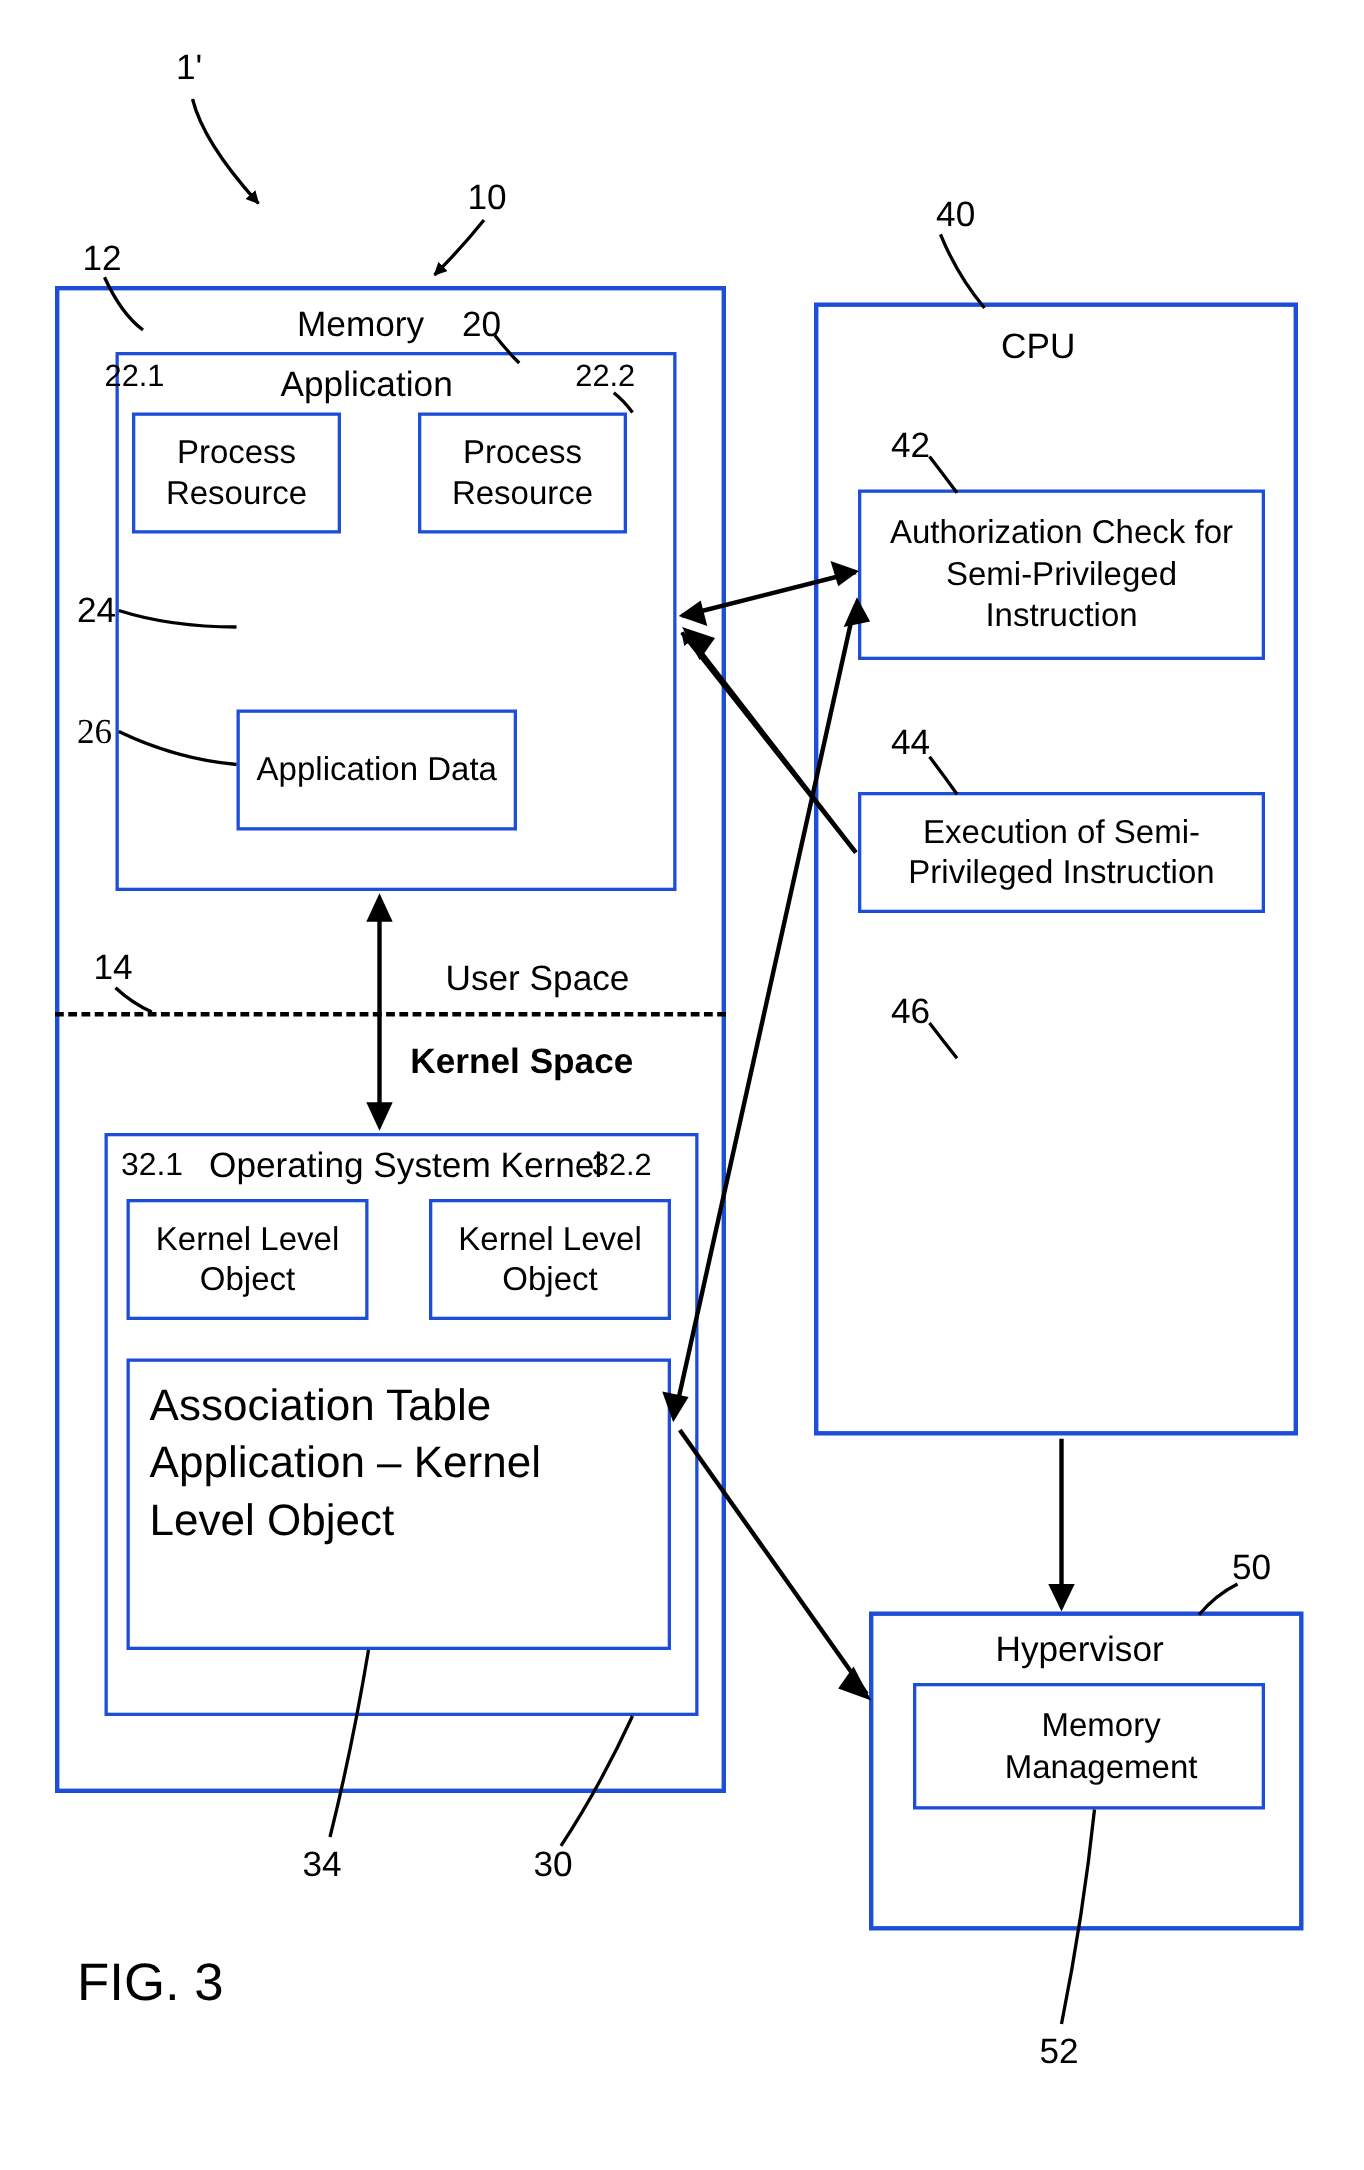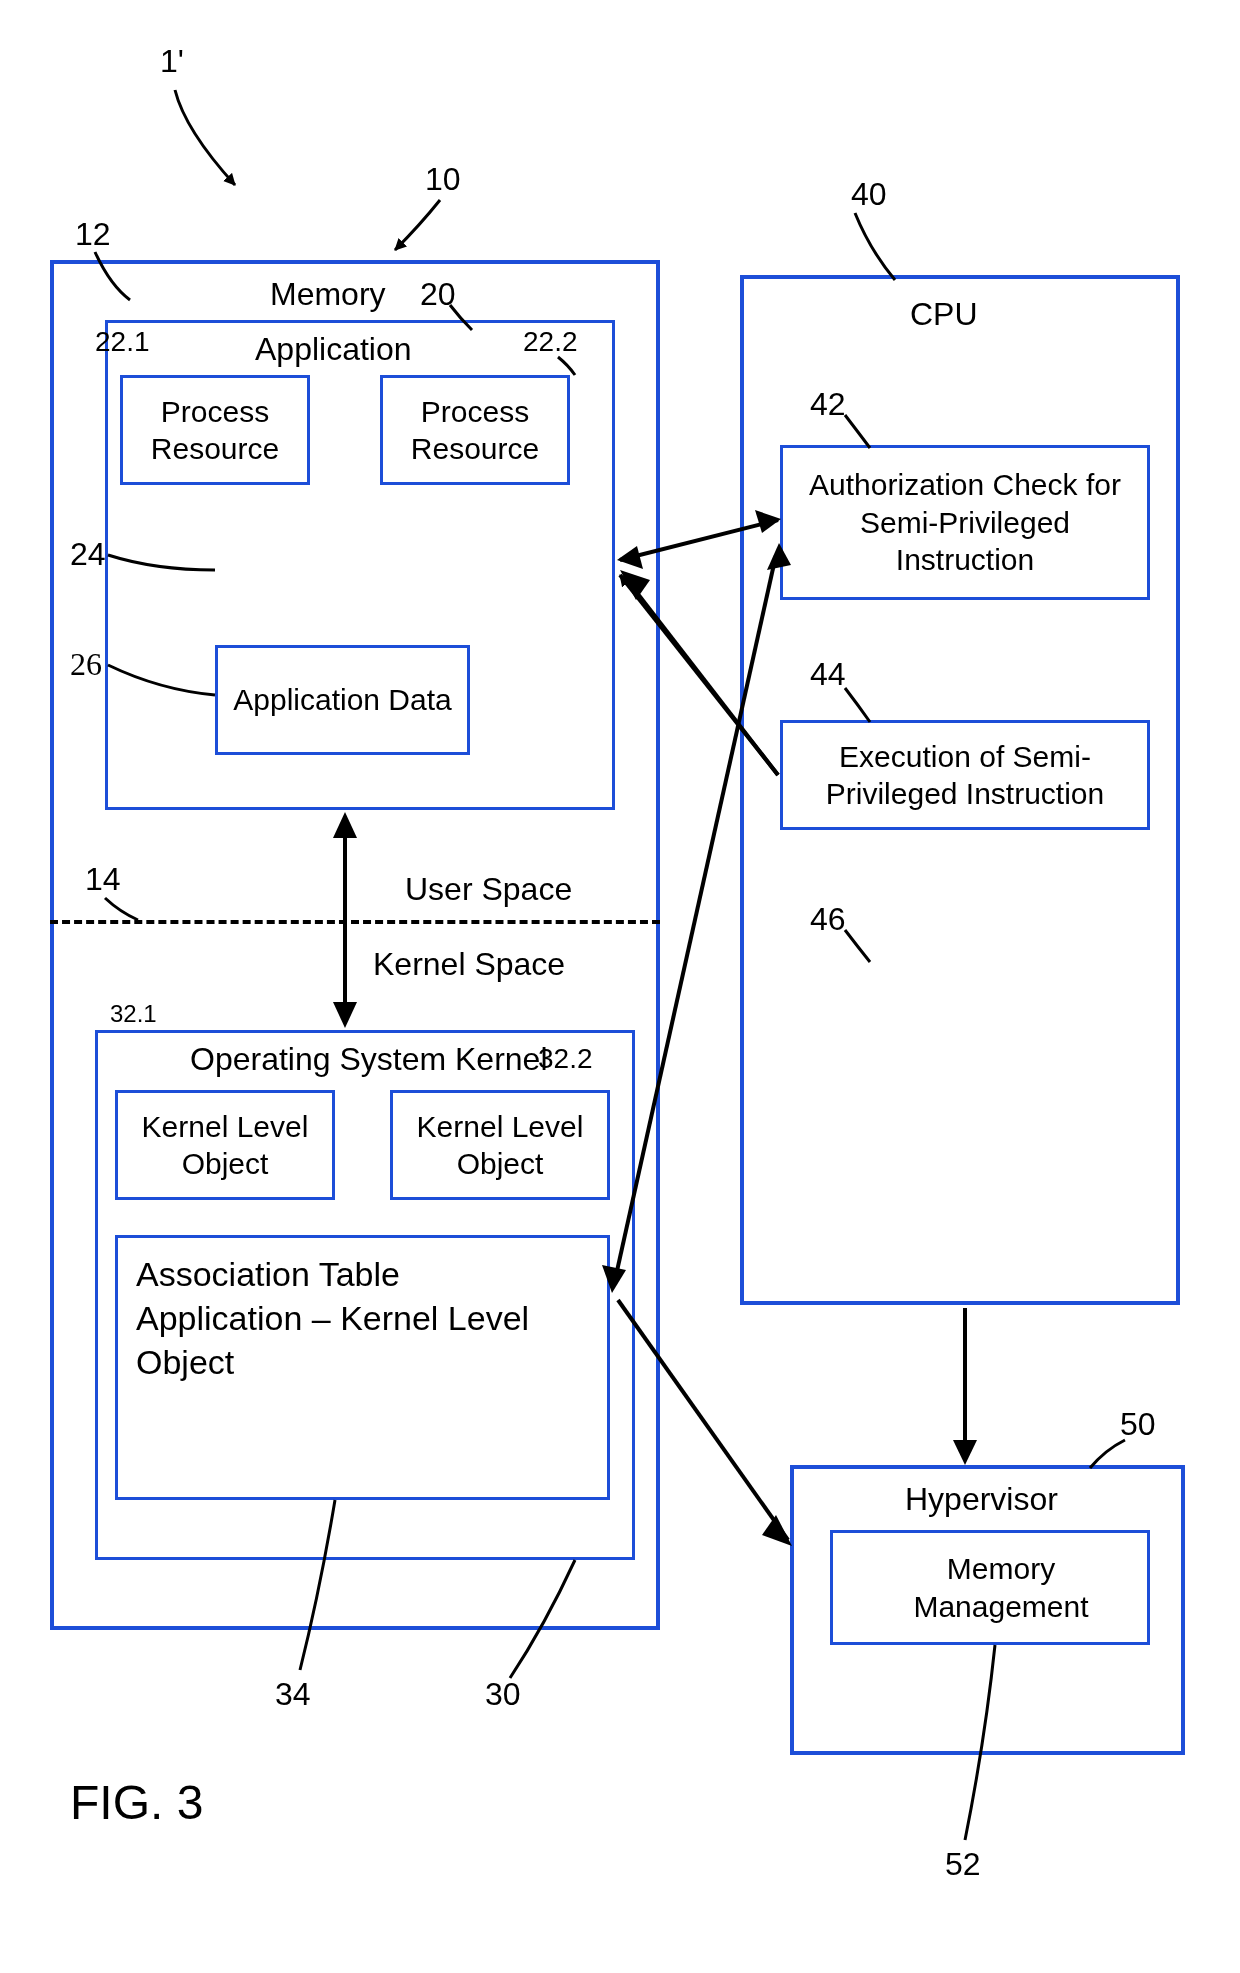--- a/index.html
+++ b/index.html
@@ -35,21 +35,21 @@
     display: flex;
     align-items: center;
     justify-content: center;
     text-align: center;
     font-size: 30px;
     line-height: 1.25;
     padding: 6px;
   }
   .left-text {
     text-align: left;
-    font-size: 34px;
+    font-size: 40px;
     line-height: 1.3;
     padding: 14px 18px;
   }
   .dash {
     position: absolute;
     border-top: 4px dashed #000;
   }
   svg.arrows {
     position: absolute;
     left: 0; top: 0;
@@ -66,21 +66,21 @@
   <div class="label" style="left:160px; top:42px;">1'</div>
   <div class="label" style="left:425px; top:160px;">10</div>
   <div class="label" style="left:75px; top:215px;">12</div>
   <div class="label" style="left:835px; top:175px;margin-left:16px;">40</div>
 
   <div class="box thick" style="left:50px; top:260px; width:610px; height:1370px;"></div>
   <div class="label" style="left:270px; top:275px;">Memory</div>
 
   <div class="dash" style="left:50px; top:920px; width:610px;"></div>
   <div class="label" style="left:405px; top:870px;">User Space</div>
-  <div class="label" style="left:373px; top:945px;">Kernel Space</div>
+  <div class="label" style="left:373px; top:945px;font-weight:bold;">Kernel Space</div>
   <div class="label" style="left:85px; top:860px;">14</div>
 
   <div class="box" style="left:105px; top:320px; width:510px; height:490px;"></div>
   <div class="label" style="left:255px; top:330px;">Application</div>
   <div class="label" style="left:420px; top:275px;">20</div>
   <div class="label" style="left:95px; top:325px; font-size:28px;">22.1</div>
   <div class="label" style="left:523px; top:325px; font-size:28px;">22.2</div>
 
   <div class="box center-text" style="left:120px; top:375px; width:190px; height:110px;">
     <span>Process Resource</span>
@@ -94,21 +94,21 @@
 
 
   <div class="label" style="left:70px; top:645px;font-family:Liberation Serif, serif;">26</div>
 
   <div class="box center-text" style="left:215px; top:645px; width:255px; height:110px;">
     <span>Application Data</span>
   </div>
 
   <div class="box" style="left:95px; top:1030px; width:540px; height:530px;"></div>
   <div class="label" style="left:190px; top:1040px;">Operating System Kernel</div>
-  <div class="label" style="left:110px; top:1000px; font-size:24px;">32.1</div>
+  <div class="label" style="left:110px; top:1042px; font-size:29px;">32.1</div>
   <div class="label" style="left:538px; top:1042px; font-size:28px;">32.2</div>
 
   <div class="box center-text" style="left:115px; top:1090px; width:220px; height:110px;">
     <span>Kernel Level Object</span>
   </div>
 
   <div class="box center-text" style="left:390px; top:1090px; width:220px; height:110px;">
     <span>Kernel Level Object</span>
   </div>
 

